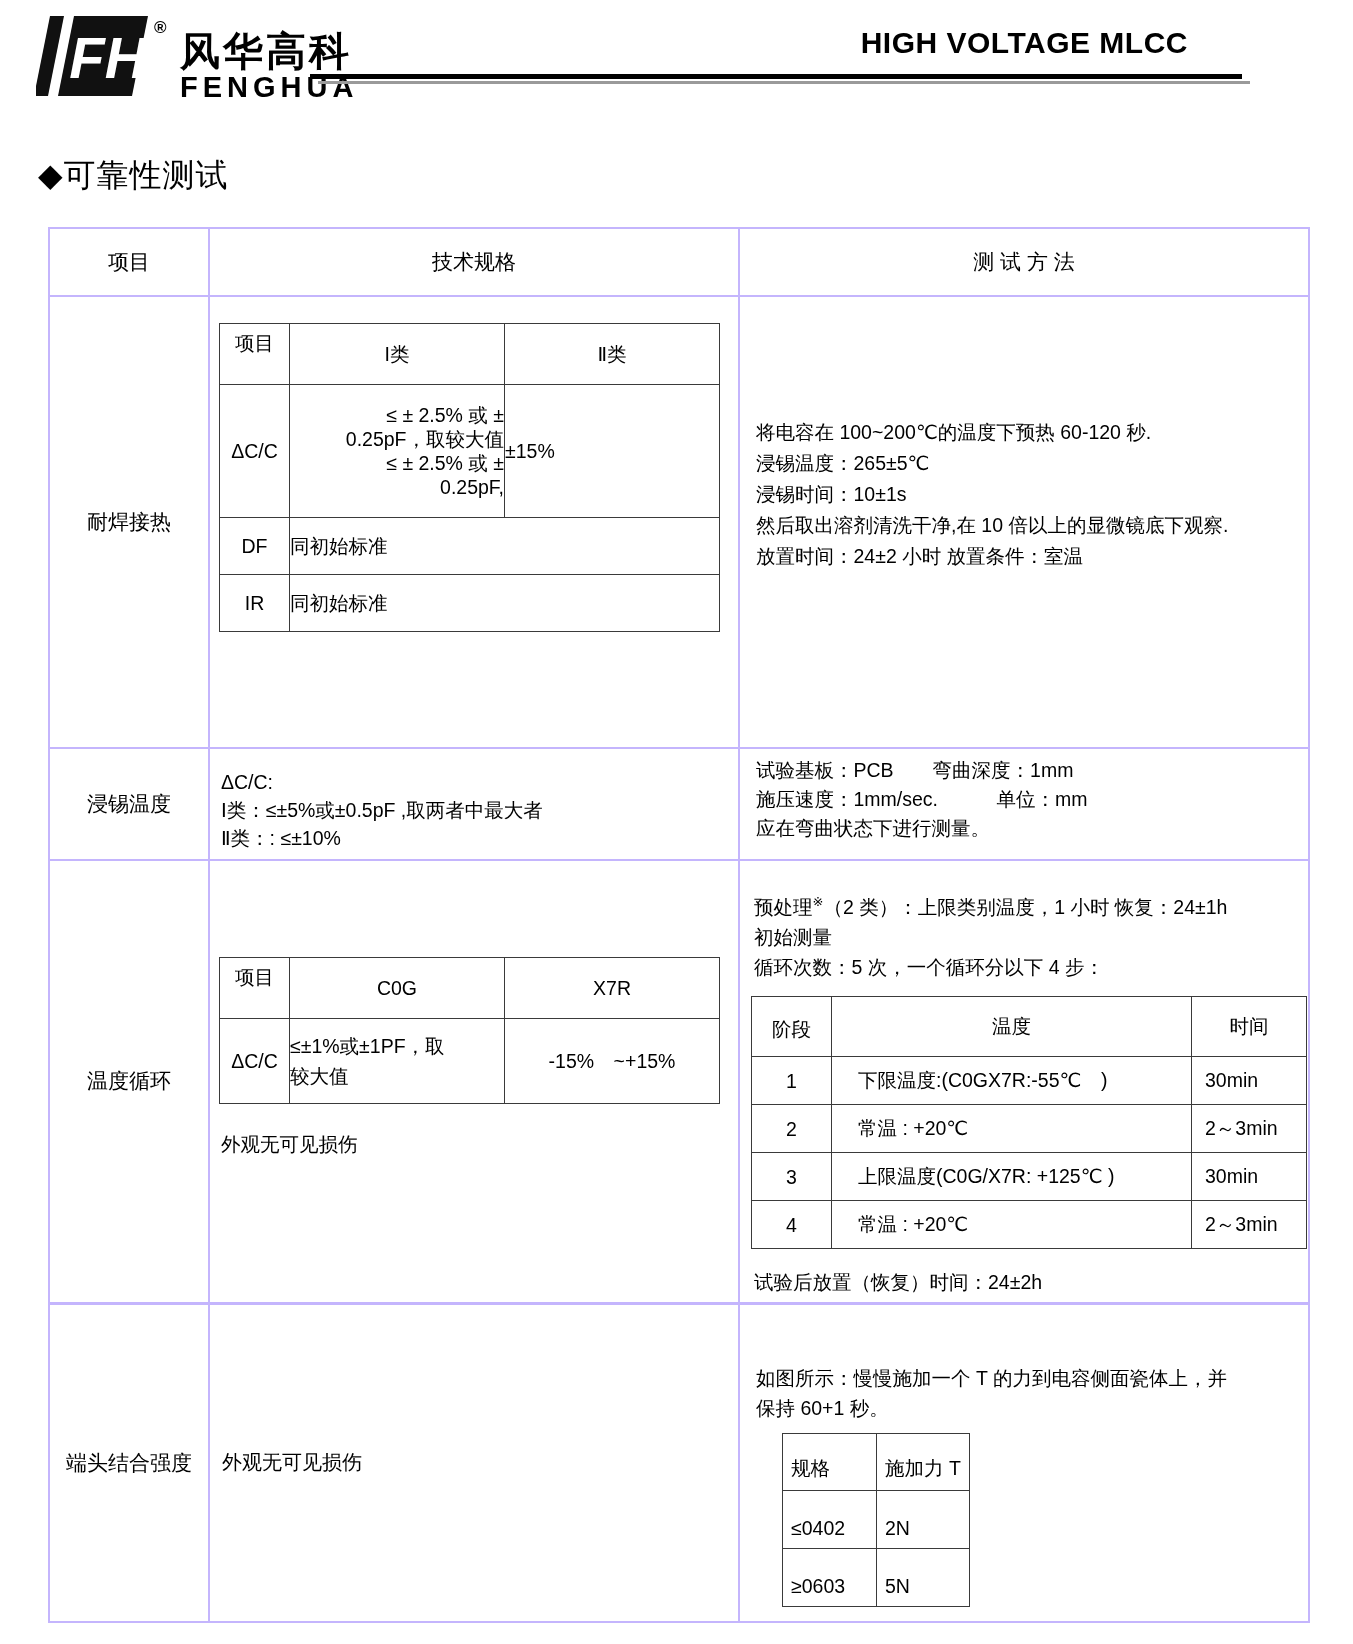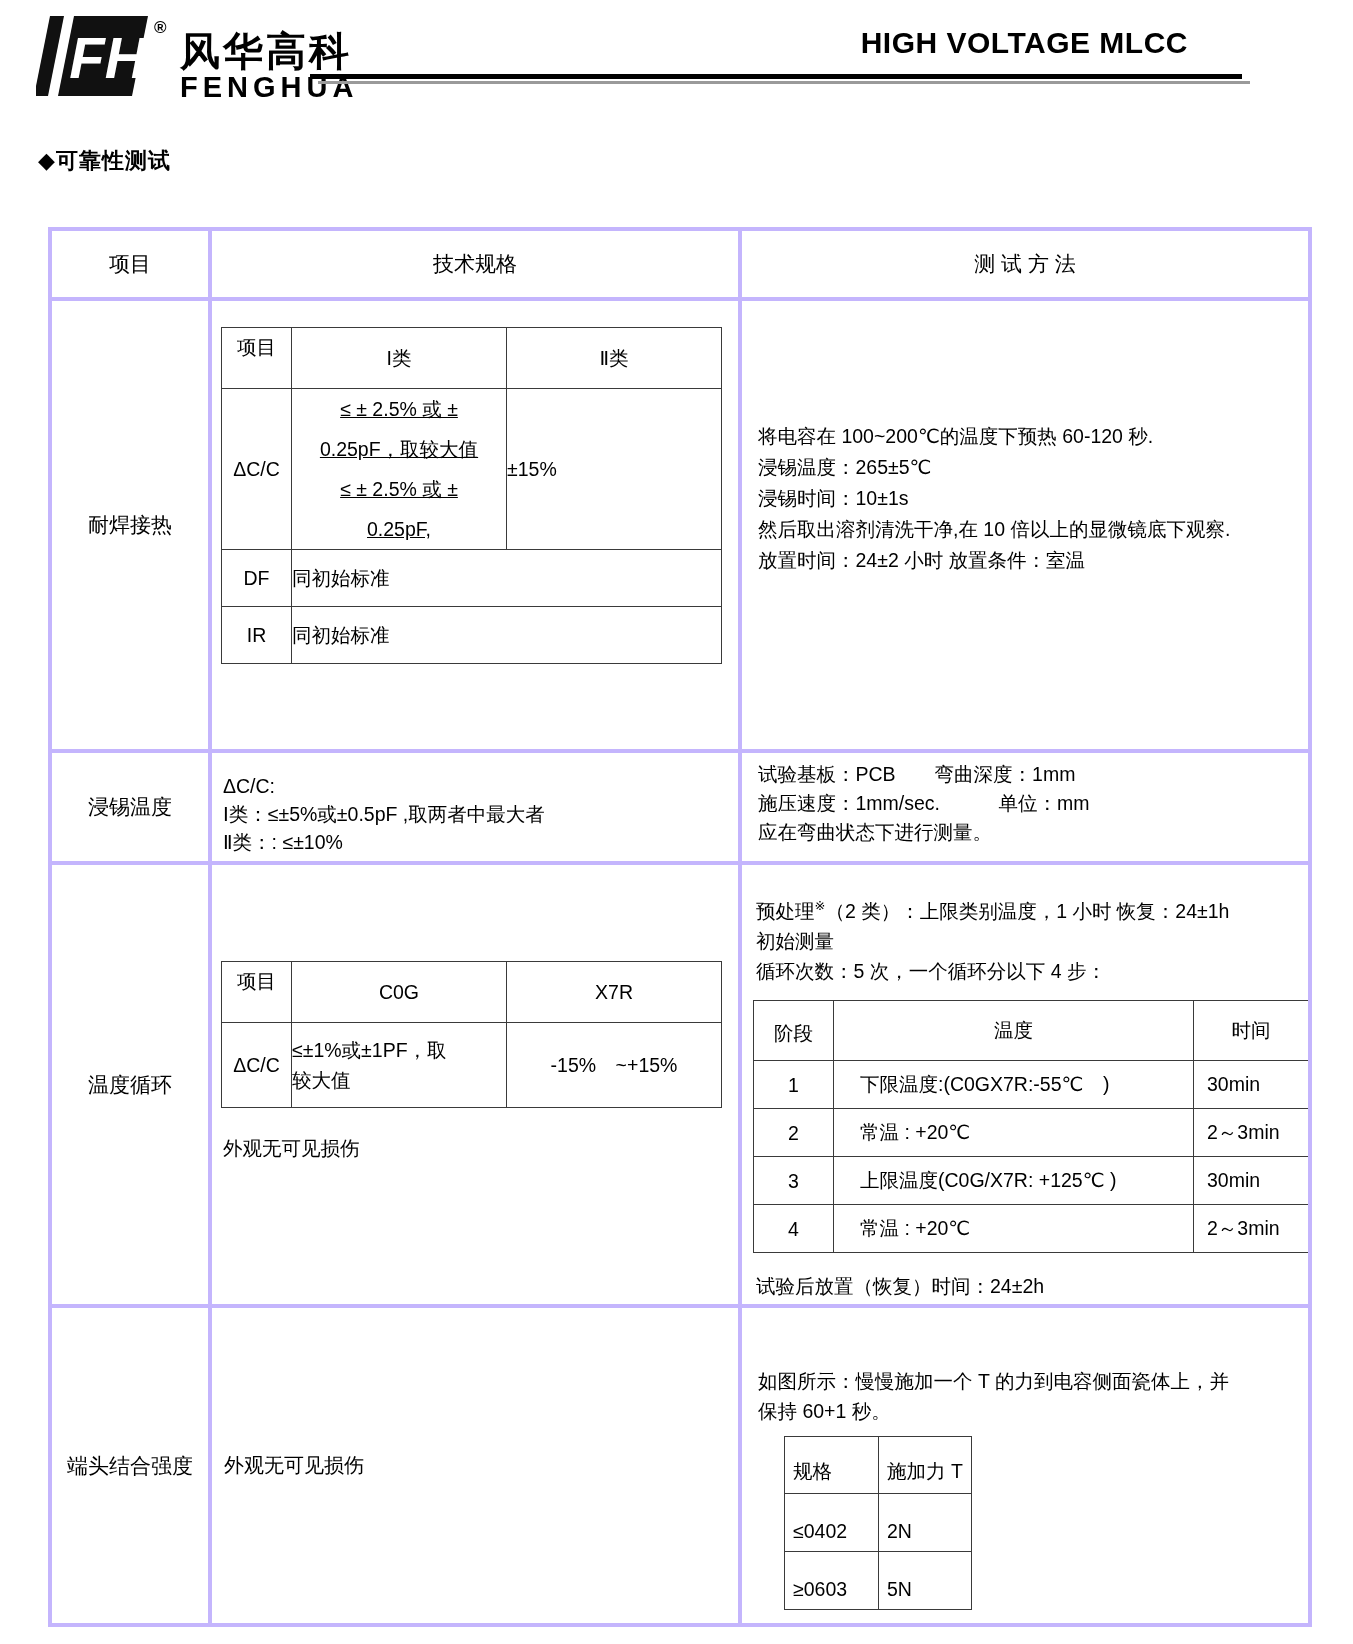--- a/index.html
+++ b/index.html
@@ -10,46 +10,46 @@
   .logo-wrap{position:absolute;left:36px;top:12px;display:flex;align-items:flex-start;}
   .logo-mark{position:relative;width:118px;height:88px;}
   .logo-reg{position:absolute;left:118px;top:6px;font-size:17px;font-weight:bold;}
   .brand-text{margin-left:26px;margin-top:19px;line-height:1;}
   .brand-cn{font-size:40px;font-weight:bold;letter-spacing:3px;}
   .brand-en{font-size:29px;font-weight:bold;letter-spacing:5px;margin-top:2px;}
   .doc-title{position:absolute;top:26px;right:165px;font-size:30px;font-weight:bold;letter-spacing:.5px;}
   .rule-black{position:absolute;left:310px;top:74px;width:932px;height:5px;background:#000;}
   .rule-gray{position:absolute;left:318px;top:81px;width:932px;height:3px;background:#9a9a9a;}
 
-  .section-title{position:absolute;left:38px;top:146px;font-size:22px;font-weight:bold;letter-spacing:1px;}
+  .section-title{position:absolute;left:38px;top:154px;font-size:32px;font-weight:normal;letter-spacing:1px;}
 
   
   table{border-collapse:collapse;table-layout:fixed;}
   .main{position:absolute;left:48px;top:227px;width:1260px;}
-  .main > tbody > tr > td{border:4px solid #c4b5fd;padding:0;vertical-align:top;}
+  .main > tbody > tr > td{border:2px solid #c4b5fd;padding:0;vertical-align:top;}
   .main tr.thick-top > td{border-top-width:3px;}
   .hdr td{height:66px;text-align:center;vertical-align:middle !important;font-size:21px;}
   .item-cell{text-align:center;vertical-align:middle !important;font-size:21px;}
   .r1{height:452px;} .r2{height:112px;} .r3{height:443px;} .r4{height:319px;}
 
   .preline{white-space:pre-line;}
   .body-txt{font-size:19.5px;line-height:31px;}
 
   
   .nt td{border:1.5px solid #3a3a3a;font-size:19.5px;padding:0;}
 
   
   .nt-spec{margin:26px 0 0 9px;width:500px;}
   .nt-spec td{vertical-align:middle;}
   .nt-spec .h-row td{height:54px;text-align:center;}
   .nt-spec .h-item{vertical-align:top;padding-top:6px;}
   .dc-row1 td{height:132px;}
   .dc-row3 td{height:84px;}
   .dc-lbl{text-align:center;}
-  .dc-c1{padding:2px 4px 0 8px;line-height:40px;text-align:center;text-decoration:underline;}
+  .dc-c1{padding:2px 4px 0 8px;line-height:24px;text-align:right;}
   .dc-c2{padding-left:46px;}
   .dfir-row td{height:56px;}
   .dfir-lbl{text-align:center;}
   .dfir-val{vertical-align:top;padding:4px 0 0 9px;}
   .app-row td{height:46px;vertical-align:top;padding:6px 0 0 9px;}
   .x7r-val{text-align:center;}
   .c0g-val{padding:2px 4px 0 8px;line-height:30px;}
 
   .m1{padding:120px 0 0 16px;}
   .spec2{padding:19px 0 0 11px;font-size:19.5px;line-height:28px;}

